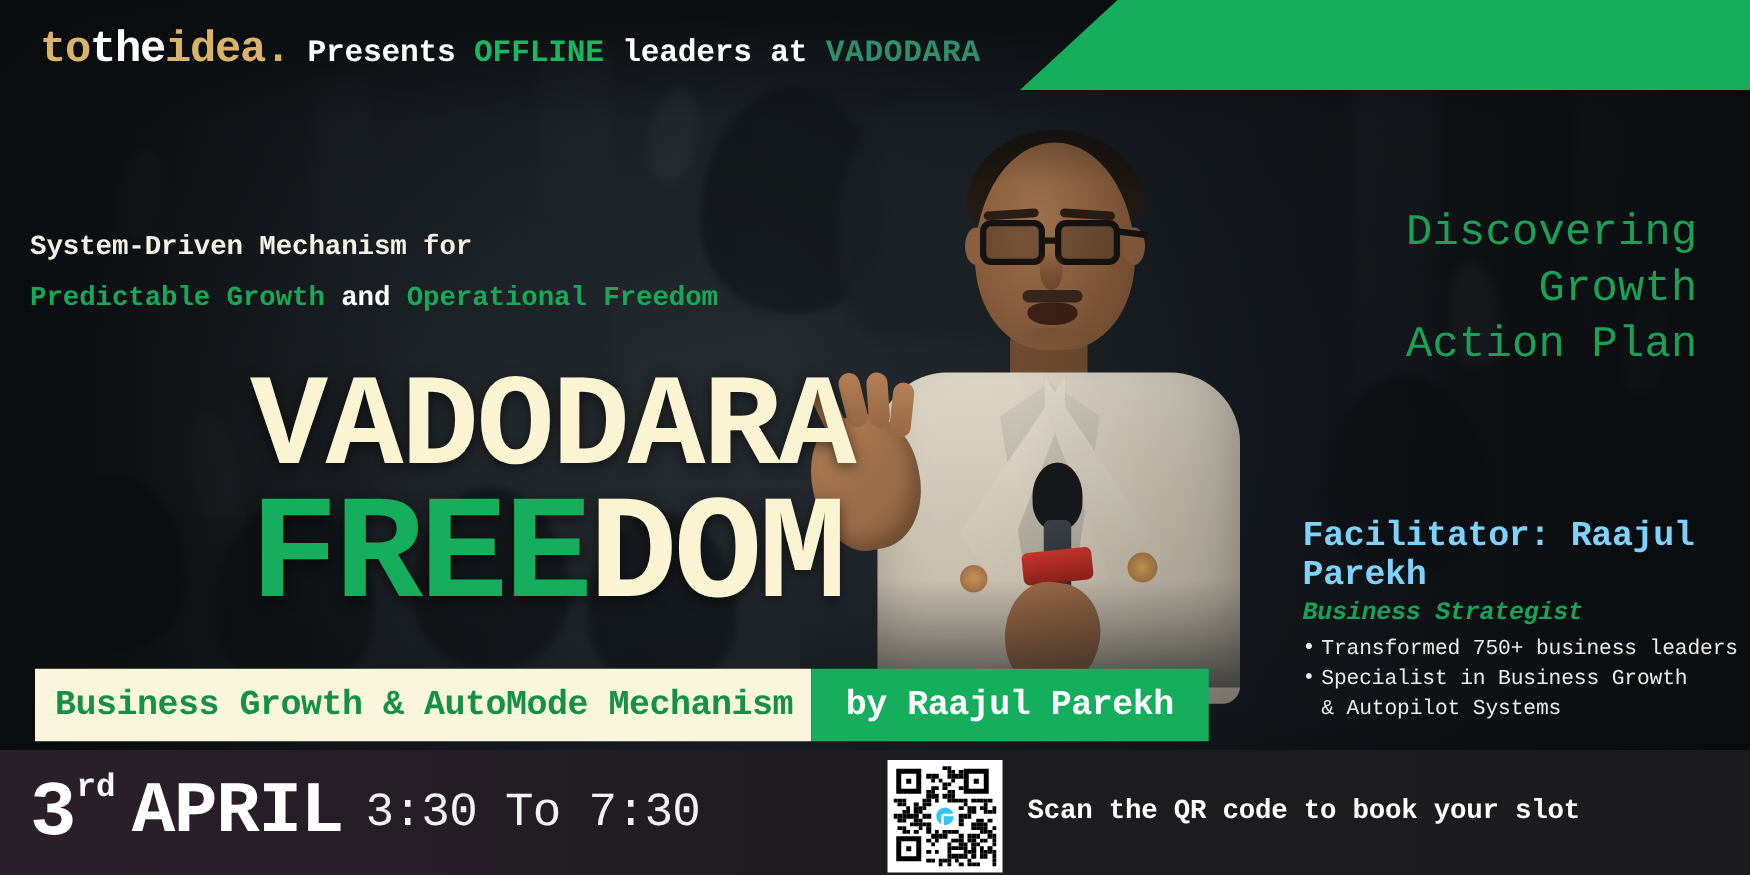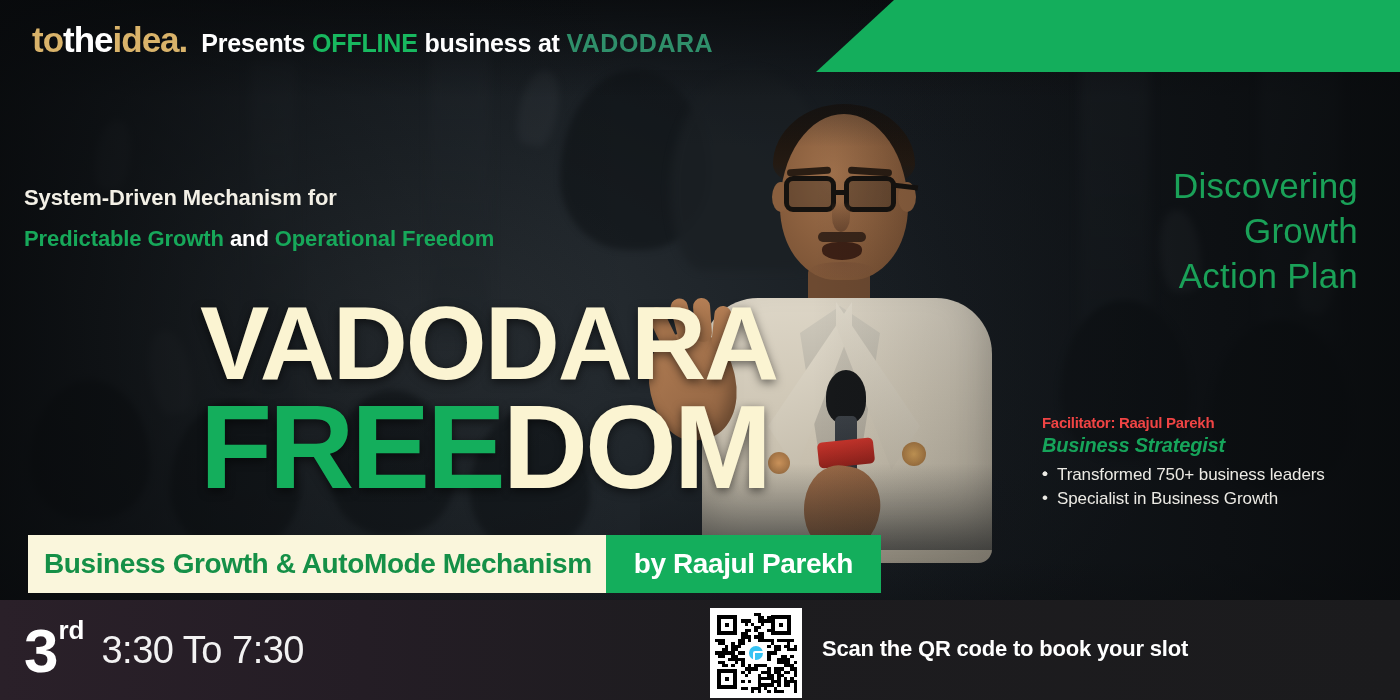--- a/index.html
+++ b/index.html
@@ -3,21 +3,21 @@
 <meta charset="utf-8">
 <style>
   * { margin:0; padding:0; box-sizing:border-box; }
   html,body { background:#111; }
 
   .banner {
     position:relative;
     width:1400px; height:700px;
     overflow:hidden;
     background:#1c2228;
-    font-family:Liberation Sans, sans-serif;
+    font-family:Liberation Mono, monospace;
     -webkit-font-smoothing:antialiased;
   }
 
   
   .bg-base {
     position:absolute; inset:0;
     background:
       radial-gradient(ellipse 55% 70% at 30% 48%, #2b3136 0%, #20262b 38%, #171c21 70%, #12161a 100%),
       linear-gradient(180deg,#232a30 0%, #1a2025 45%, #14181d 100%);
   }
@@ -158,21 +158,21 @@
     background:#14AE5C; color:#ffffff; font-weight:700; font-size:28px;
     display:flex; align-items:center; padding:0 28px; letter-spacing:-.4px;
   }
 
   
   .dga {
     position:absolute; right:42px; top:164px; text-align:right;
     color:#1AA158; font-size:35px; line-height:1.28; font-weight:400; letter-spacing:.2px;
   }
   .facil { position:absolute; left:1042px; top:414px; width:350px; }
-  .facil-name { font-size:15px; font-weight:700; color:#ef4444; letter-spacing:-.3px; }
+  .facil-name { font-size:28px; font-weight:700; color:#7dd3fc; letter-spacing:-.3px; }
   .facil-role { font-size:20px; font-weight:700; font-style:italic; color:#16a45a; margin-top:3px; letter-spacing:-.2px; }
   .facil-list { margin-top:6px; list-style:none; }
   .facil-list li {
     font-size:17px; color:#eceae4; line-height:1.42; position:relative; padding-left:15px; letter-spacing:-.1px;
   }
   .facil-list li.cont { padding-left:15px; }
   .facil-list li .b { position:absolute; left:0; top:-1px; font-size:17px; color:#eceae4; }
 
   
   .footer-bg { position:absolute; left:0; top:600px; width:1400px; height:100px;
@@ -257,21 +257,21 @@
     <div class="sp-fade"></div>
   </div>
 
   <div class="bg-vignette"></div>
 
   <div class="shape-topright"></div>
   <div class="shape-bottomright"></div>
 
   <div class="header">
     <div class="logo"><span class="gold">to</span><span class="white">the</span><span class="gold">idea.</span></div>
-    <div class="tagline"><span>Presents</span> <span class="offline">OFFLINE</span> <span>business at</span> <span class="city">VADODARA</span></div>
+    <div class="tagline"><span>Presents</span> <span class="offline">OFFLINE</span> <span>leaders at</span> <span class="city">VADODARA</span></div>
   </div>
 
   <div class="sub1">System-Driven Mechanism for</div>
   <div class="sub2"><span class="g">Predictable Growth</span> <span>and</span> <span class="g">Operational Freedom</span></div>
 
   <div class="title-mission">VADODARA</div>
   <div class="title-freedom"><span class="free">FREE</span><span class="dom">DOM</span></div>
 
   <div class="strip">
     <div class="strip-left">Business Growth &amp; AutoMode Mechanism</div>
@@ -284,27 +284,29 @@
     <div>Action Plan</div>
   </div>
 
   <div class="facil">
     <div class="facil-name">Facilitator: Raajul Parekh</div>
     <div class="facil-role">Business Strategist</div>
     <ul class="facil-list">
       <li><span class="b">•</span></li>
       <li><span class="b">•</span><span>Transformed 750+ business leaders</span></li>
       <li><span class="b">•</span><span>Specialist in Business Growth</span></li>
+      <li class="cont"><span>&amp; Autopilot Systems</span></li>
     </ul>
   </div>
 
   <div class="footer-bg"></div>
   <div class="footer">
     <span class="date-day">3</span>
       <span class="date-ord">rd</span>
+    <span class="date-month">APRIL</span>
     <span class="time">3:30 To 7:30</span>
   </div>
 
   <div class="qr-wrap">
     <div class="qr">
       <div class="qr-cells" id="qrCells">
           <i style="left:39.36px;top:0.00px;width:3.28px;height:3.20px"></i>
           <i style="left:42.64px;top:0.00px;width:3.28px;height:3.20px"></i>
           <i style="left:42.64px;top:3.20px;width:3.28px;height:3.20px"></i>
           <i style="left:45.92px;top:3.20px;width:3.28px;height:3.20px"></i>

